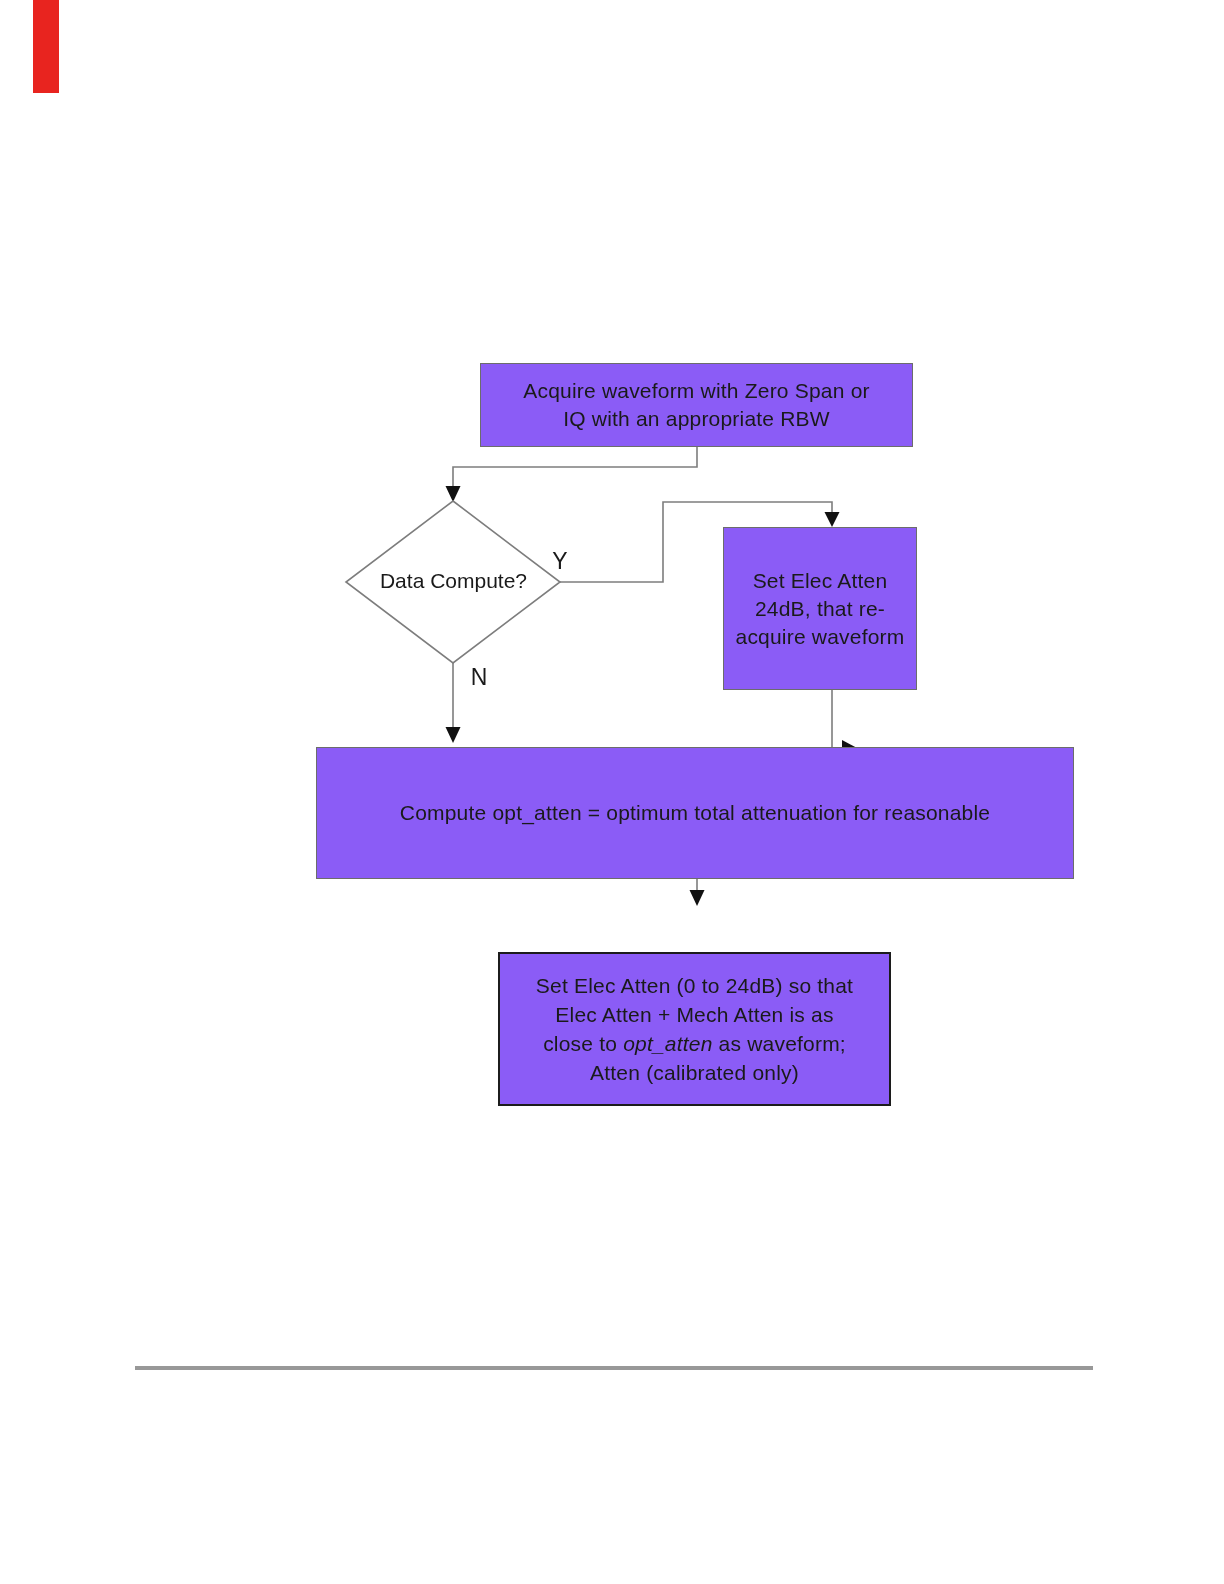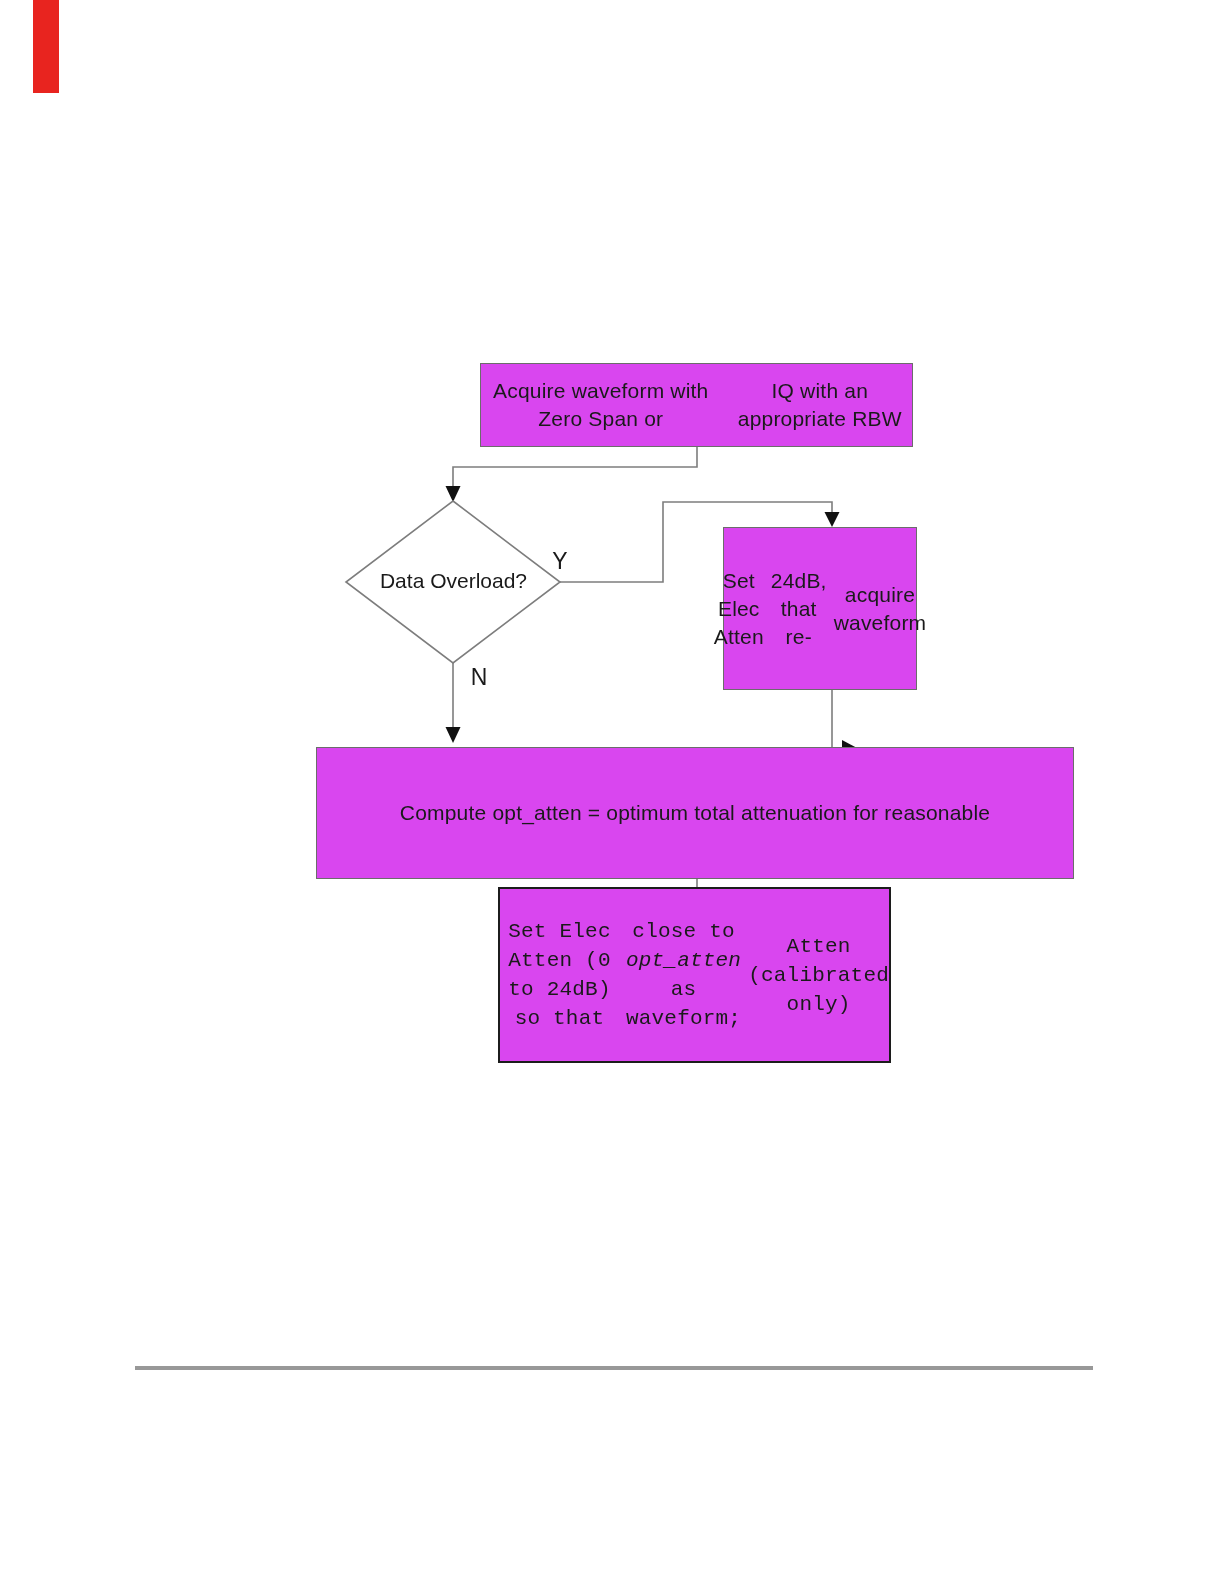--- a/index.html
+++ b/index.html
@@ -28,29 +28,28 @@
     position: absolute;
     left: 0;
     top: 0;
     width: 1224px;
     height: 1584px;
   }
   .node {
     position: absolute;
     box-sizing: border-box;
     display: flex;
-    flex-direction: row;
+    flex-direction: column;
     align-items: center;
     justify-content: center;
     text-align: center;
     font-size: 21px;
     line-height: 28px;
-    background: #d946ef;
+    background: #8b5cf6;
     letter-spacing: 0.2px;
-    gap: 7px;
   }
   .thin-border {
     border: 1.5px solid #6c6c6c;
   }
   .node-acquire {
     left: 480px;
     top: 363px;
     width: 433px;
     height: 84px;
   }
@@ -61,26 +60,25 @@
     height: 163px;
   }
   .node-compute {
     left: 316px;
     top: 747px;
     width: 758px;
     height: 132px;
   }
   .node-setfinal {
     left: 498px;
-    top: 887px;
+    top: 952px;
     width: 393px;
-    height: 176px;
+    height: 154px;
     border: 2.5px solid #1c1c1c;
     line-height: 29px;
-    font-family: Liberation Mono, monospace;
   }
   .diamond-label {
     position: absolute;
     left: 346px;
     top: 567px;
     width: 215px;
     height: 28px;
     display: flex;
     align-items: center;
     justify-content: center;
@@ -134,36 +132,37 @@
 
     <path d="M697 855 L697 891" fill="none" stroke="#7d7d7d" stroke-width="1.6"></path>
     <polygon points="689.5,890 704.5,890 697,906" fill="#111111"></polygon>
   </svg>
 
   <div class="node thin-border node-acquire">
     <div>Acquire waveform with Zero Span or</div>
     <div>IQ with an appropriate RBW</div>
   </div>
 
-  <div class="diamond-label">Data Overload?</div>
+  <div class="diamond-label">Data Compute?</div>
   <div class="branch-label label-y">Y</div>
   <div class="branch-label label-n">N</div>
 
   <div class="node thin-border node-set24">
     <div>Set Elec Atten</div>
     <div>24dB, that re-</div>
     <div>acquire waveform</div>
   </div>
 
   <div class="node thin-border node-compute">
     <div>Compute opt_atten = optimum total attenuation for reasonable</div>
   </div>
 
   <div class="node node-setfinal">
     <div>Set Elec Atten (0 to 24dB) so that</div>
+    <div>Elec Atten + Mech Atten is as</div>
     <div>
       <span>close to </span><em>opt_atten</em><span> as waveform;</span>
     </div>
     <div>Atten (calibrated only)</div>
   </div>
 
   <div class="footer-rule"></div>
 
 </div>
 

